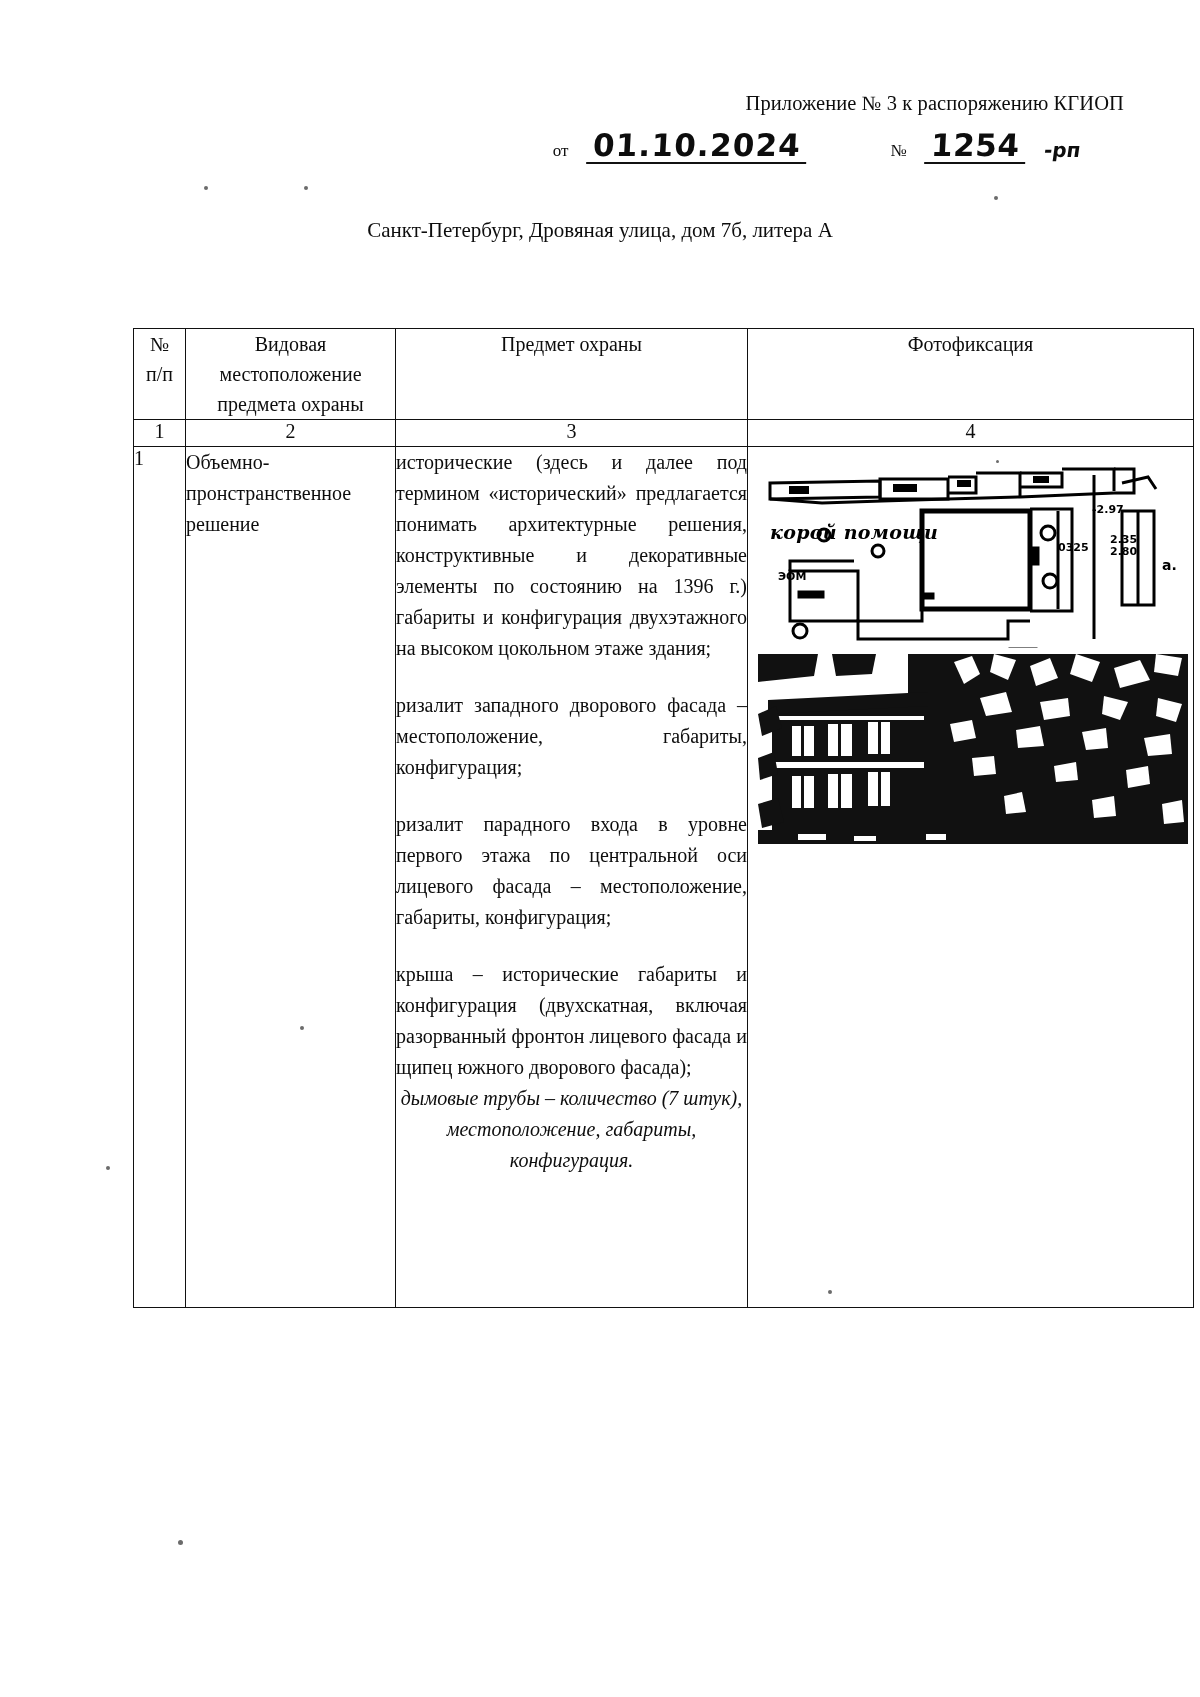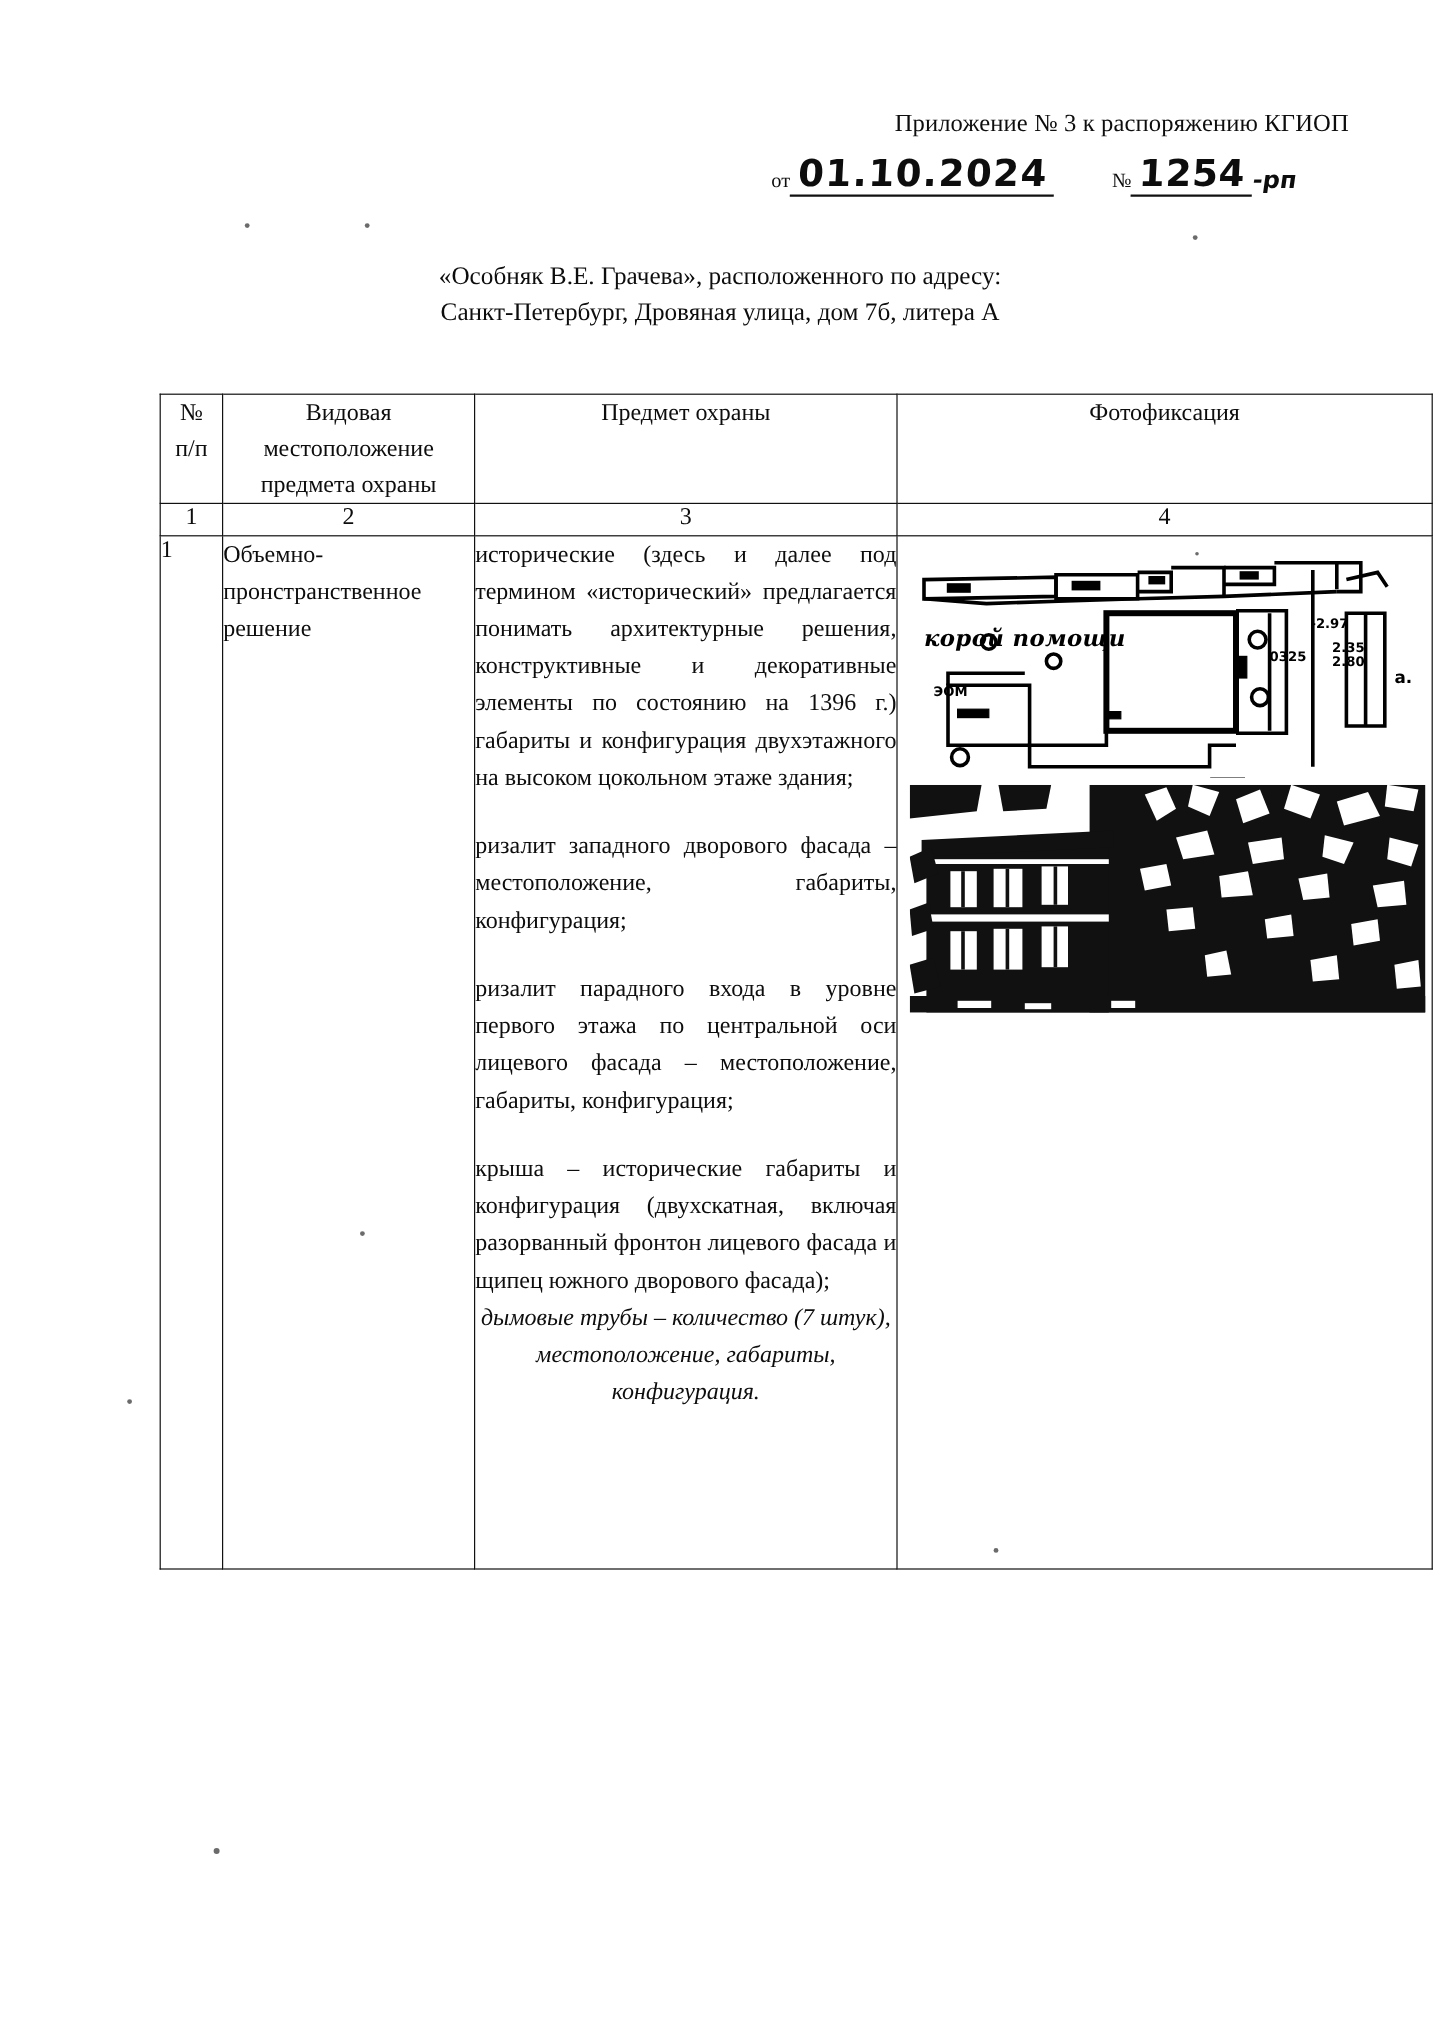--- a/index.html
+++ b/index.html
@@ -15,21 +15,21 @@
   .page{position:absolute;inset:0;}
 
   
   .hdr{position:absolute;left:0;right:0;top:92px;}
   .hdr-line1{
     text-align:right;padding-right:76px;
     font-size:20.5px;letter-spacing:.1px;
   }
   .hdr-line2{
     position:absolute;top:38px;right:120px;
-    display:flex;align-items:flex-end;gap:0;
+    display:flex;align-items:flex-end;gap:18px;
     font-size:20.5px;
   }
   .sm{font-size:17px;padding-bottom:3px;}
   .hand{
     font-family:"DejaVu Sans",sans-serif;
     font-size:31px;font-weight:700;
     letter-spacing:1.2px;
     line-height:1;
     padding:0 6px 1px 6px;
     border-bottom:2.4px solid #111;
@@ -130,21 +130,20 @@
       <span class="sm">от</span>
       <span class="hand">01.10.2024</span>
       <span class="gap"></span>
       <span class="sm">№</span>
       <span class="hand num">1254</span>
       <span class="hand-suffix">-рп</span>
     </div>
   </div>
 
   <div class="title">
-    <div>«Особняк В.Е. Грачева», расположенного по адресу:</div>
     <div>Санкт-Петербург, Дровяная улица, дом 7б, литера А</div>
   </div>
 
   <table class="doc">
     <colgroup>
       <col class="c1">
         <col class="c2">
         <col class="c3">
         <col class="c4">
     </colgroup>
@@ -238,21 +237,21 @@
                 <rect x="248" y="186" width="26" height="20"></rect>
                 <circle cx="261" cy="196" r="6"></circle>
               </g>
               <g stroke="#000" fill="#000">
                 <rect x="36" y="128" width="26" height="7"></rect>
                 <rect x="162" y="130" width="10" height="6"></rect>
                 <rect x="268" y="84" width="9" height="18"></rect>
               </g>
             </svg>
             <div class="plan-label">корой помощи</div>
-            <div class="plan-note" style="left:330px;top:40px;margin-top:10px;">-2.97</div>
+            <div class="plan-note" style="left:330px;top:40px;">-2.97</div>
             <div class="plan-note" style="left:296px;top:78px;">0325</div>
             <div class="plan-note" style="left:348px;top:70px;">2.35</div>
             <div class="plan-note" style="left:348px;top:82px;">2.80</div>
             <div class="plan-note" style="left:16px;top:107px;">ЭОМ</div>
             <div class="plan-note" style="left:400px;top:94px;font-size:14px;">а.</div>
           </div>
 
           <div class="photo">
             <svg width="430" height="190" viewBox="0 0 430 190" xmlns="http://www.w3.org/2000/svg">
               <rect x="0" y="0" width="430" height="190" fill="#ffffff"></rect>

